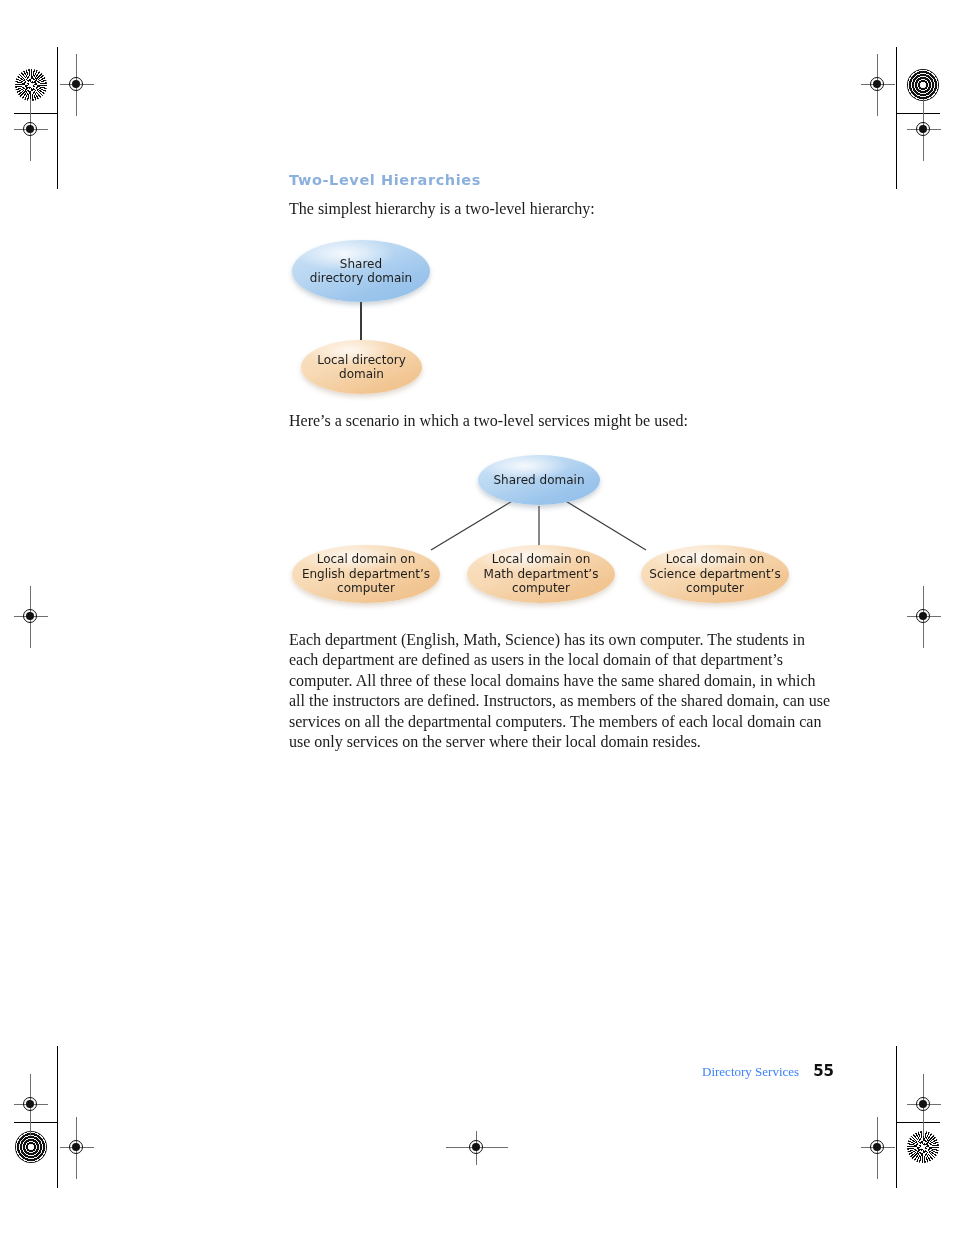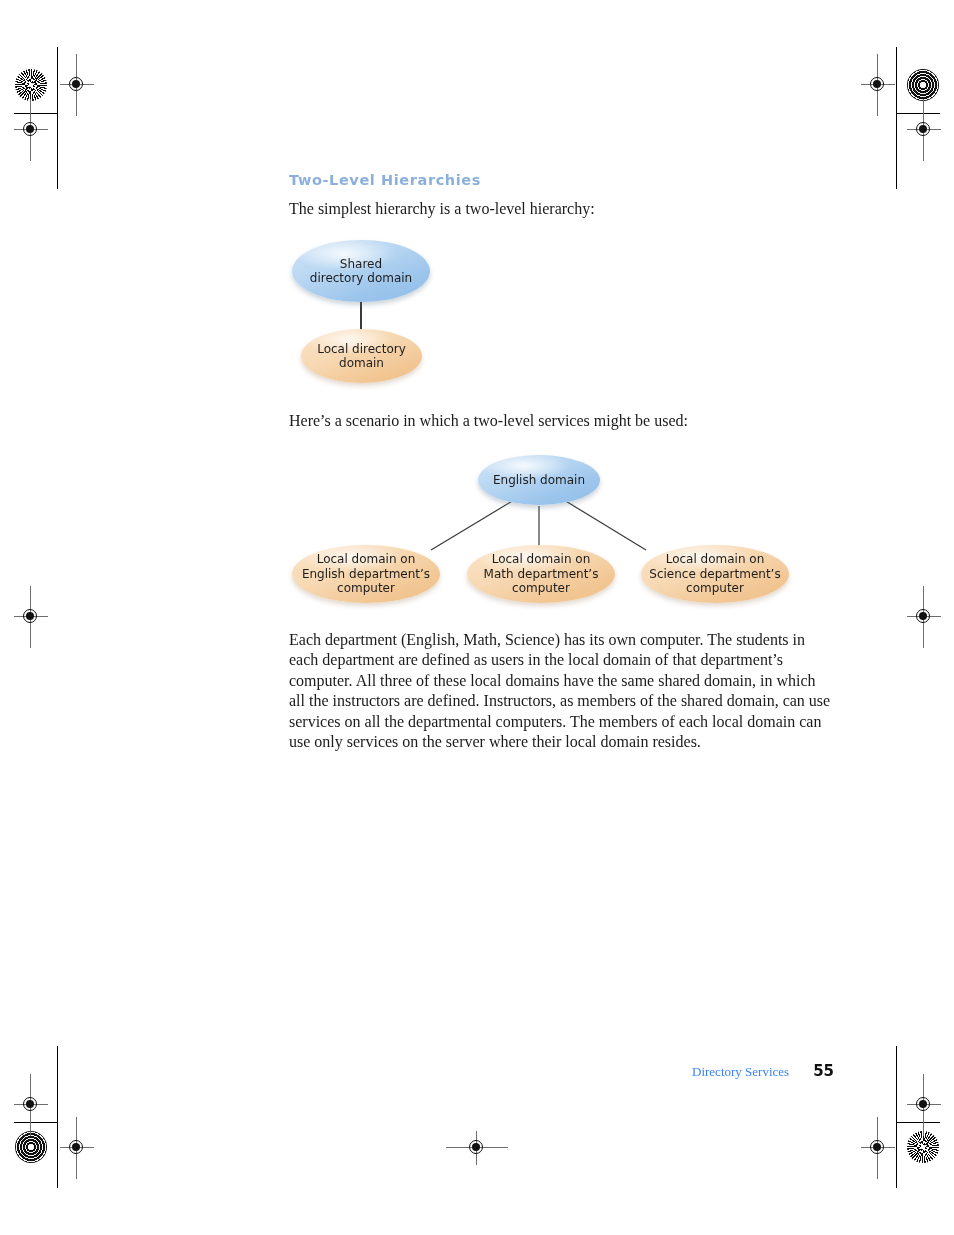--- a/index.html
+++ b/index.html
@@ -120,21 +120,21 @@
   .footer .f-label {
     font-family: "Liberation Serif", serif;
     font-size: 13px;
     color: #3b82f6;
   }
   .footer .f-page {
     font-family: "DejaVu Sans", sans-serif;
     font-weight: bold;
     font-size: 15px;
     color: #111;
-    margin-left: 24px;
+    margin-left: 14px;
   }
 
   
   .diagram { position: absolute; }
   .node {
     position: absolute;
     display: flex;
     align-items: center;
     justify-content: center;
     text-align: center;
@@ -262,35 +262,35 @@
   </div>
 
   <div class="diagram" style="left:289px; top:236px; width:200px; height:160px;">
 
     <div class="connector" style="left:71px; top:62px; width:1.5px; height:52px;"></div>
 
     <div class="node node-blue" style="left:3px; top:4px; width:138px; height:62px;">
       <span class="node-label">Shared<br>directory domain</span>
     </div>
 
-    <div class="node node-orange" style="left:12px; top:93px; width:121px; height:54px;">
+    <div class="node node-orange" style="left:12px; top:104px; width:121px; height:54px;">
       <span class="node-label">Local directory<br>domain</span>
     </div>
   </div>
 
   <div class="diagram" style="left:289px; top:448px; width:545px; height:165px;">
 
     <svg width="545" height="165" style="position:absolute; left:0; top:0;">
       <line x1="225" y1="52" x2="142" y2="102" stroke="#3a3a3a" stroke-width="1.2"></line>
       <line x1="250" y1="58" x2="250" y2="100" stroke="#3a3a3a" stroke-width="1.2"></line>
       <line x1="275" y1="52" x2="357" y2="102" stroke="#3a3a3a" stroke-width="1.2"></line>
     </svg>
 
     <div class="node node-blue" style="left:189px; top:7px; width:122px; height:50px;">
-      <span class="node-label">English domain</span>
+      <span class="node-label">Shared domain</span>
     </div>
 
     <div class="node node-orange" style="left:3px; top:97px; width:148px; height:58px;">
       <span class="node-label">Local domain on<br>English department’s<br>computer</span>
     </div>
 
     <div class="node node-orange" style="left:178px; top:97px; width:148px; height:58px;">
       <span class="node-label">Local domain on<br>Math department’s<br>computer</span>
     </div>
 

